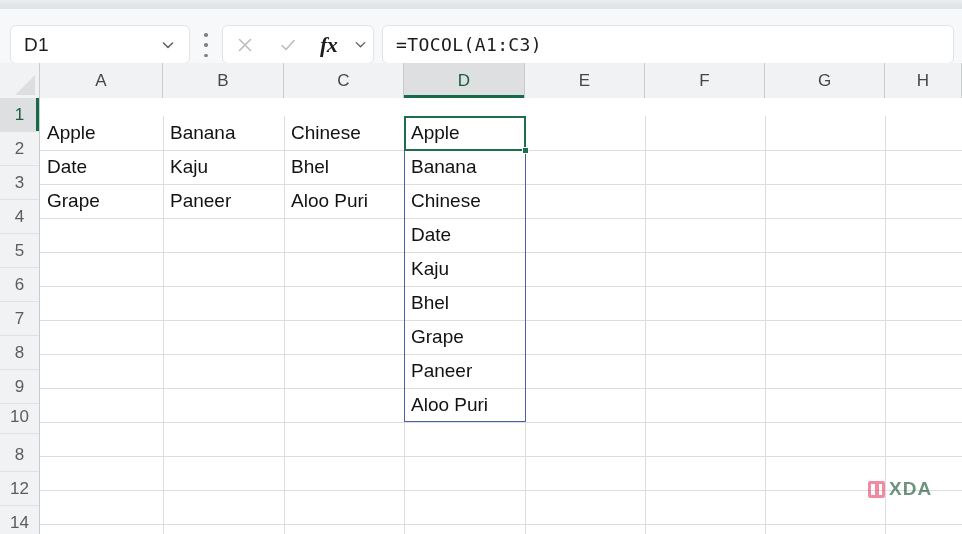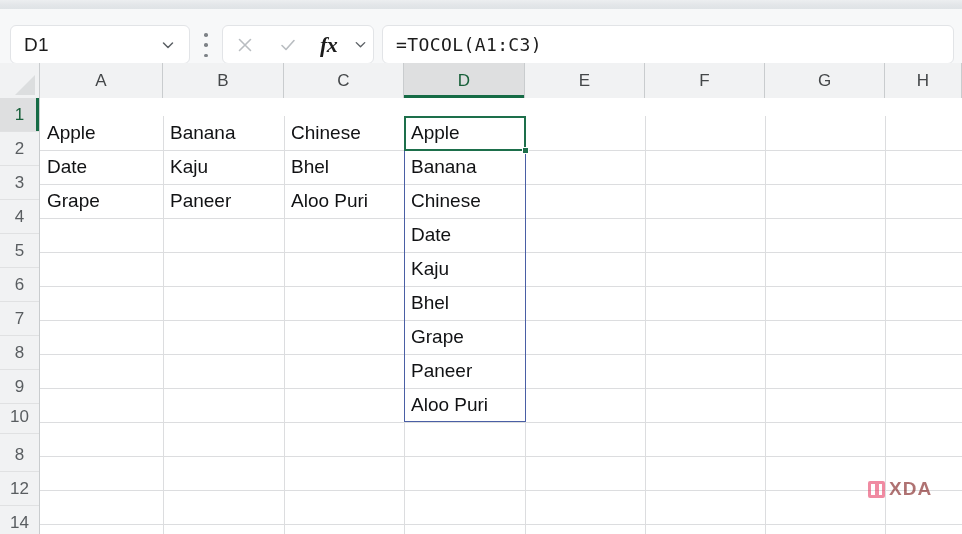--- a/index.html
+++ b/index.html
@@ -138,21 +138,21 @@
   }
   .wm-logo{position:relative;width:17px;height:17px;}
   .wm-logo .sq{
     position:absolute;left:0;top:0;width:17px;height:17px;
     border:3.5px solid #e8456a;box-sizing:border-box;border-radius:2px;
   }
   .wm-logo .bar{
     position:absolute;left:6.5px;top:3px;width:4px;height:11px;background:#e8456a;
   }
   .wm-text{
-    font-size:19px;font-weight:700;color:#7f1d1d;letter-spacing:1px;
+    font-size:19px;font-weight:700;color:#14532d;letter-spacing:1px;
     font-family:"Liberation Sans",sans-serif;
   }
 </style>
 </head>
 <body>
 
 <div class="app">
 
   <div class="ribbon-edge"></div>
 

